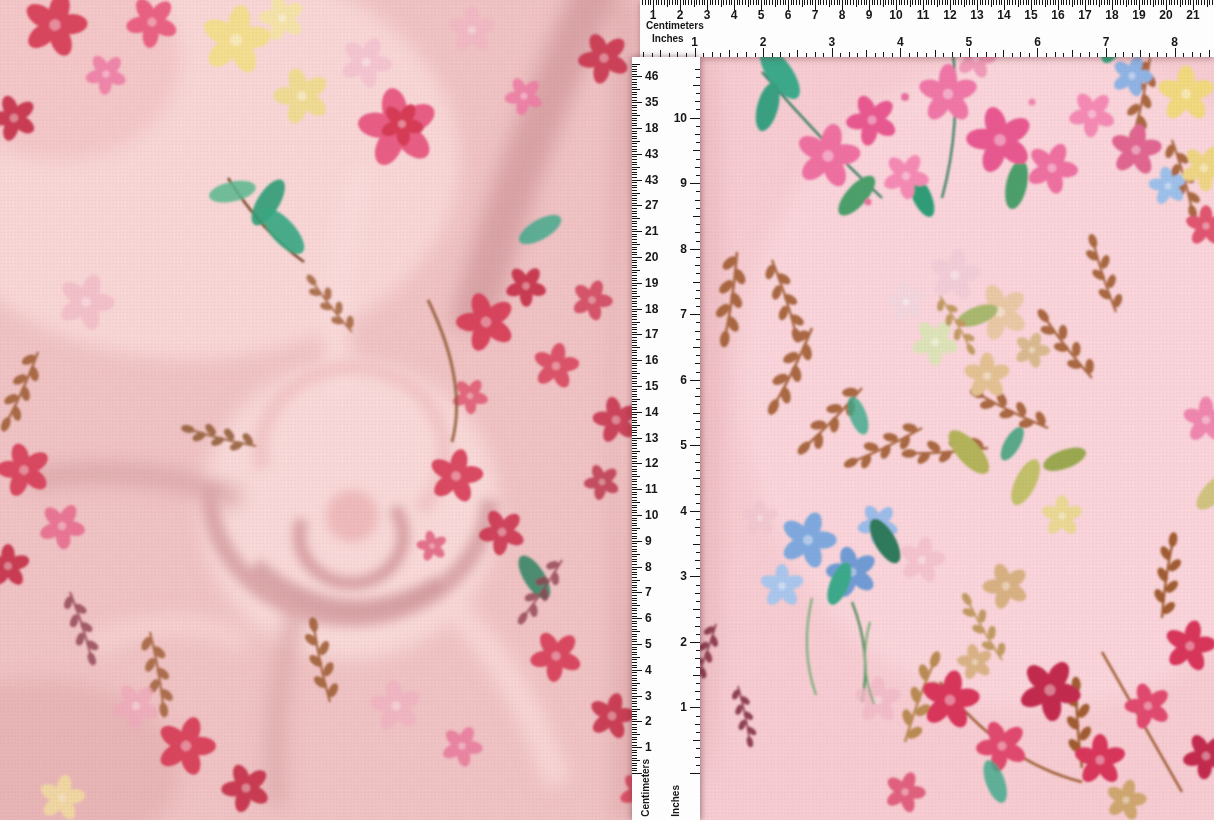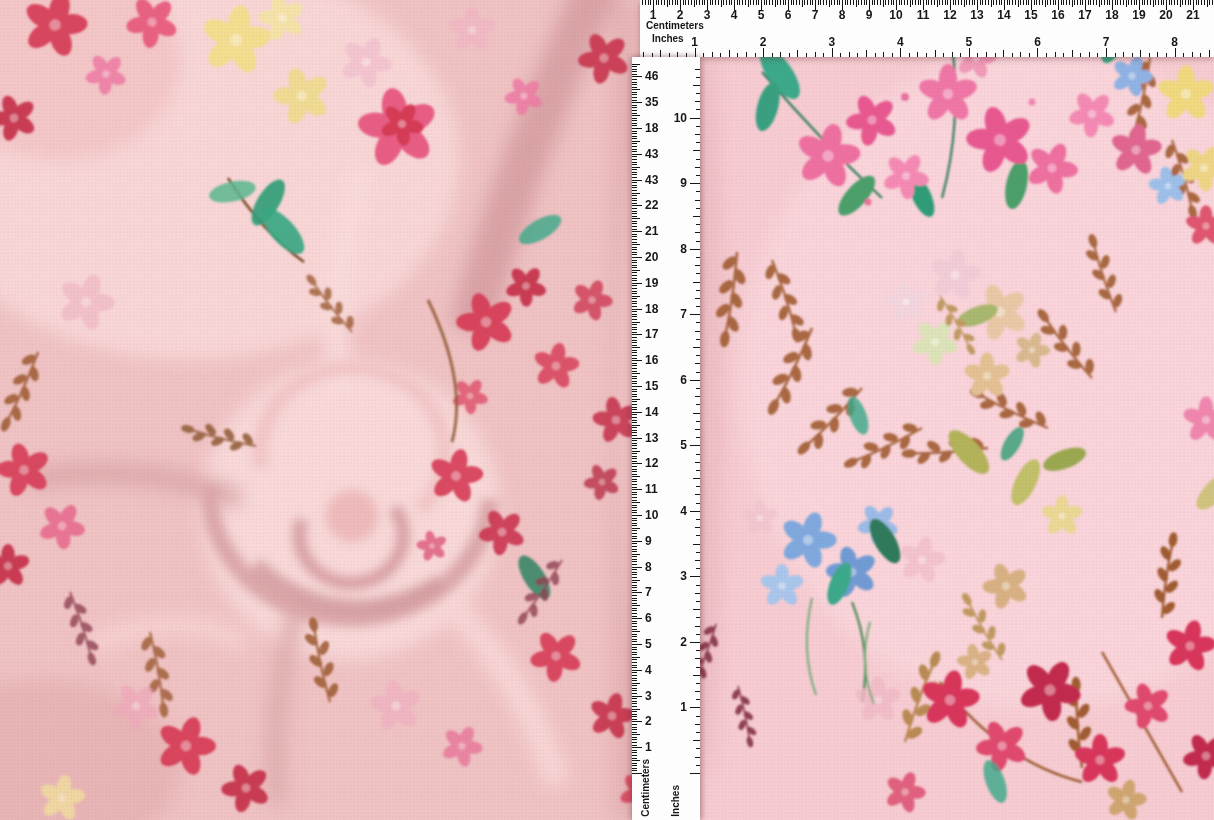--- a/index.html
+++ b/index.html
@@ -835,21 +835,21 @@
       <span class="tick" style="top: 16.82px; left: 0px; height: 1px; width: 4.5px;"></span>
       <span class="tick" style="top: 14.24px; left: 0px; height: 1px; width: 4.5px;"></span>
       <span class="tick" style="top: 11.66px; left: 0px; height: 1px; width: 4.5px;"></span>
       <span class="tick" style="top: 9.08px; left: 0px; height: 1px; width: 4.5px;"></span>
       <span class="tick" style="top: 6.5px; left: 0px; height: 1px; width: 7.5px;"></span>
       <span class="num vnum" style="top: 19.4px; left: 13px;">46</span>
       <span class="num vnum" style="top: 45.2px; left: 13px;">35</span>
       <span class="num vnum" style="top: 71px; left: 13px;">18</span>
       <span class="num vnum" style="top: 96.8px; left: 13px;">43</span>
       <span class="num vnum" style="top: 122.6px; left: 13px;">43</span>
-      <span class="num vnum" style="top: 148.4px; left: 13px;">22</span>
+      <span class="num vnum" style="top: 148.4px; left: 13px;">27</span>
       <span class="num vnum" style="top: 174.2px; left: 13px;">21</span>
       <span class="num vnum" style="top: 200px; left: 13px;">20</span>
       <span class="num vnum" style="top: 225.8px; left: 13px;">19</span>
       <span class="num vnum" style="top: 251.6px; left: 13px;">18</span>
       <span class="num vnum" style="top: 277.4px; left: 13px;">17</span>
       <span class="num vnum" style="top: 303.2px; left: 13px;">16</span>
       <span class="num vnum" style="top: 329px; left: 13px;">15</span>
       <span class="num vnum" style="top: 354.8px; left: 13px;">14</span>
       <span class="num vnum" style="top: 380.6px; left: 13px;">13</span>
       <span class="num vnum" style="top: 406.4px; left: 13px;">12</span>

